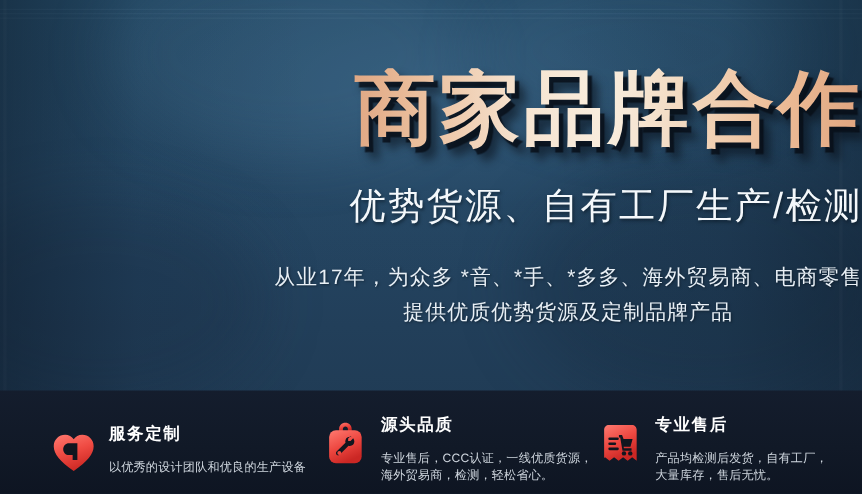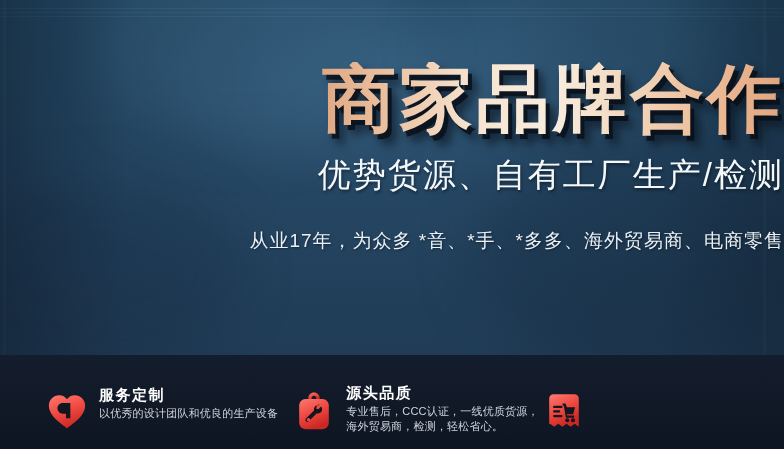--- a/index.html
+++ b/index.html
@@ -91,21 +91,21 @@
         #e0a884 0%, #ebbf9d 13%, #f6e4d1 33%, #f8edde 50%,
         #f2d9c0 65%, #edbd98 83%, #dfa47f 100%);
     -webkit-background-clip: text;
     background-clip: text;
     color: transparent;
     -webkit-text-fill-color: transparent;
     filter: drop-shadow(4px 5px 0px rgba(8,14,22,0.80))
             drop-shadow(6px 7px 4px rgba(5,10,16,0.55));
   }
   .subtitle {
-    margin-top: 22px;
+    margin-top: 34px;
     font-size: 33px;
     line-height: 1;
     font-weight: normal;
     color: #f4f8fb;
     letter-spacing: 2px;
     white-space: nowrap;
     text-shadow: 1px 2px 3px rgba(6,14,22,0.55);
   }
   .desc {
     margin-top: 34px;
@@ -130,40 +130,40 @@
     z-index: 4;
   }
   .feature {
     display: flex;
     align-items: flex-start;
     flex: 1 1 0;
     padding-top: 14px;
     box-sizing: border-box;
   }
   .feature-1 { padding-left: 46px; }
-  .feature-2 { padding-left: 6px; align-items: center; }
+  .feature-2 { padding-left: 6px; }
   .feature-3 { padding-left: 4px; }
 
   .feature-icon {
     width: 42px;
     height: 44px;
     flex: 0 0 42px;
     margin-right: 11px;
     margin-top: 3px;
   }
   .feature-icon svg { display: block; width: 100%; height: 100%; }
 
   .feature-text { min-width: 0; }
   .feature-title {
     color: #ffffff;
     font-size: 15px;
     font-weight: bold;
     letter-spacing: 1.5px;
     line-height: 18px;
-    margin-bottom: 2px;
+    margin-bottom: 14px;
   }
   .feature-desc {
     color: #cfd6de;
     font-size: 11px;
     line-height: 15px;
     letter-spacing: 0.2px;
     white-space: nowrap;
   }
 </style>
 </head>
@@ -181,20 +181,21 @@
   <div class="bg-streak" style="top:16px"></div>
   <div class="bg-edge-band" style="left:3px"></div>
   <div class="bg-edge-band" style="right:18px"></div>
   <div class="bg-vignette"></div>
 
   <div class="hero">
     <div class="title">商家品牌合作</div>
     <div class="subtitle">优势货源、自有工厂生产/检测</div>
     <div class="desc">
       <div class="desc-line">从业17年，为众多 *音、*手、*多多、海外贸易商、电商零售</div>
+      <div class="desc-line">提供优质优势货源及定制品牌产品</div>
     </div>
   </div>
 
   <div class="features">
 
     <div class="feature feature-1">
       <div class="feature-icon">
         <svg viewBox="0 0 44 44" xmlns="http://www.w3.org/2000/svg">
           <defs>
             <linearGradient id="gHeart" x1="0" y1="0" x2="0.4" y2="1">
@@ -252,16 +253,21 @@
           <g fill="#11161f">
             <rect x="10.5" y="16.5" width="10" height="2.4" rx="1.2"></rect>
             <rect x="10.5" y="21.3" width="7.5" height="2.4" rx="1.2"></rect>
             <rect x="10.5" y="26.1" width="10" height="2.4" rx="1.2"></rect>
             <path d="M20.6 14.2 L23.6 14.2 L25.0 18.0 L33.6 18.0 L31.6 25.4 L25.0 25.4 L25.4 26.8 L32.6 26.8 L32.6 29.1 L24.0 29.1 L21.8 16.5 L20.6 16.5 Z"></path>
             <circle cx="25.4" cy="31.6" r="2.1"></circle>
             <circle cx="31.4" cy="31.6" r="2.1"></circle>
           </g>
         </svg>
       </div>
+      <div class="feature-text">
+        <div class="feature-title">专业售后</div>
+        <div class="feature-desc">产品均检测后发货，自有工厂，</div>
+        <div class="feature-desc">大量库存，售后无忧。</div>
+      </div>
     </div>
 
   </div>
 </div>
 
 </body></html>

